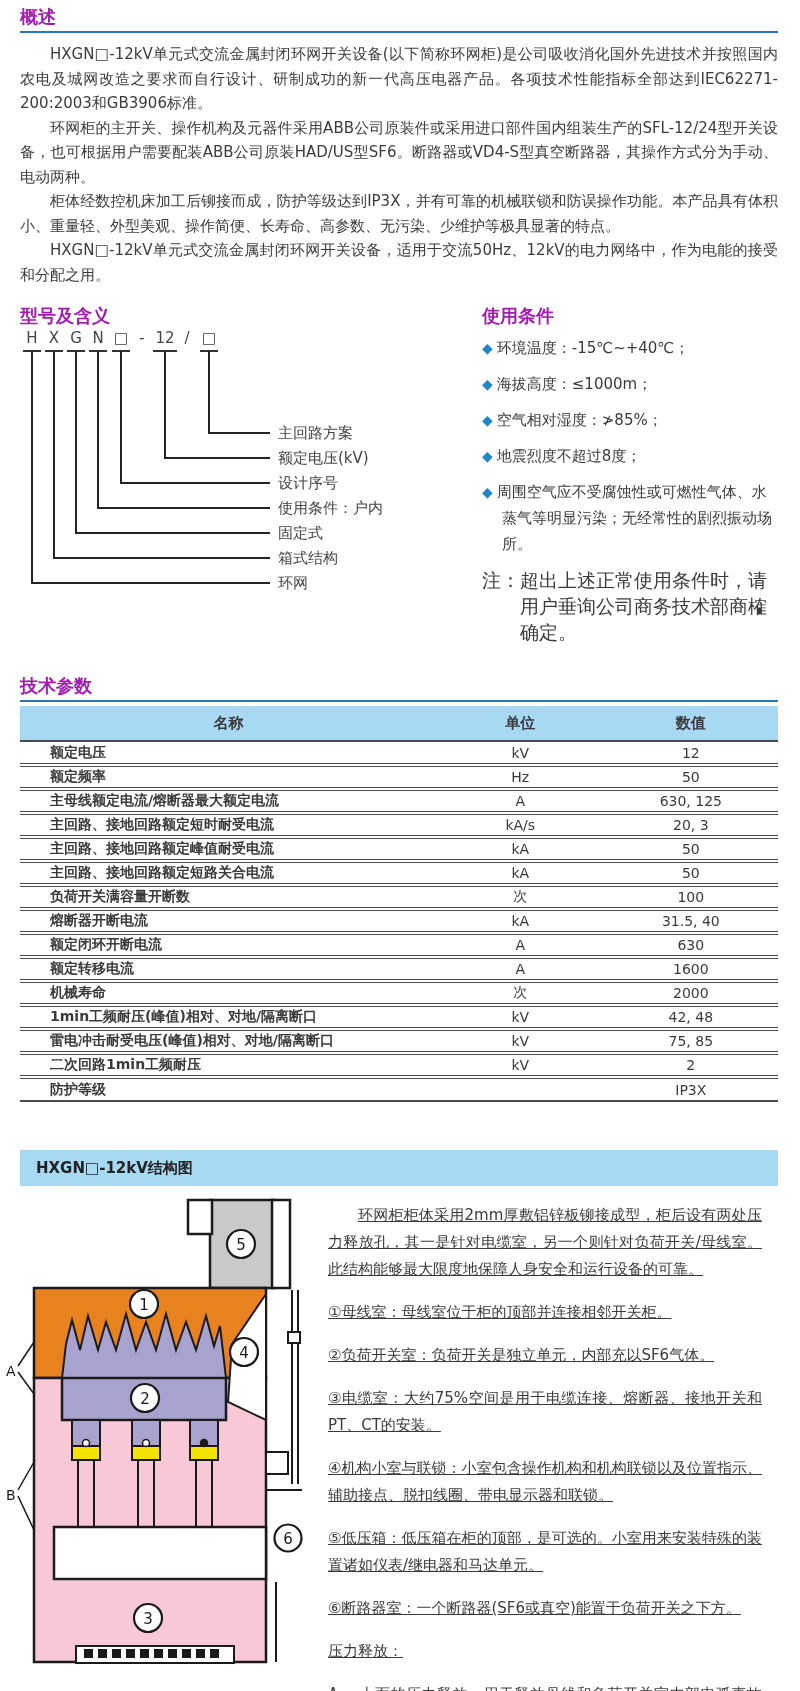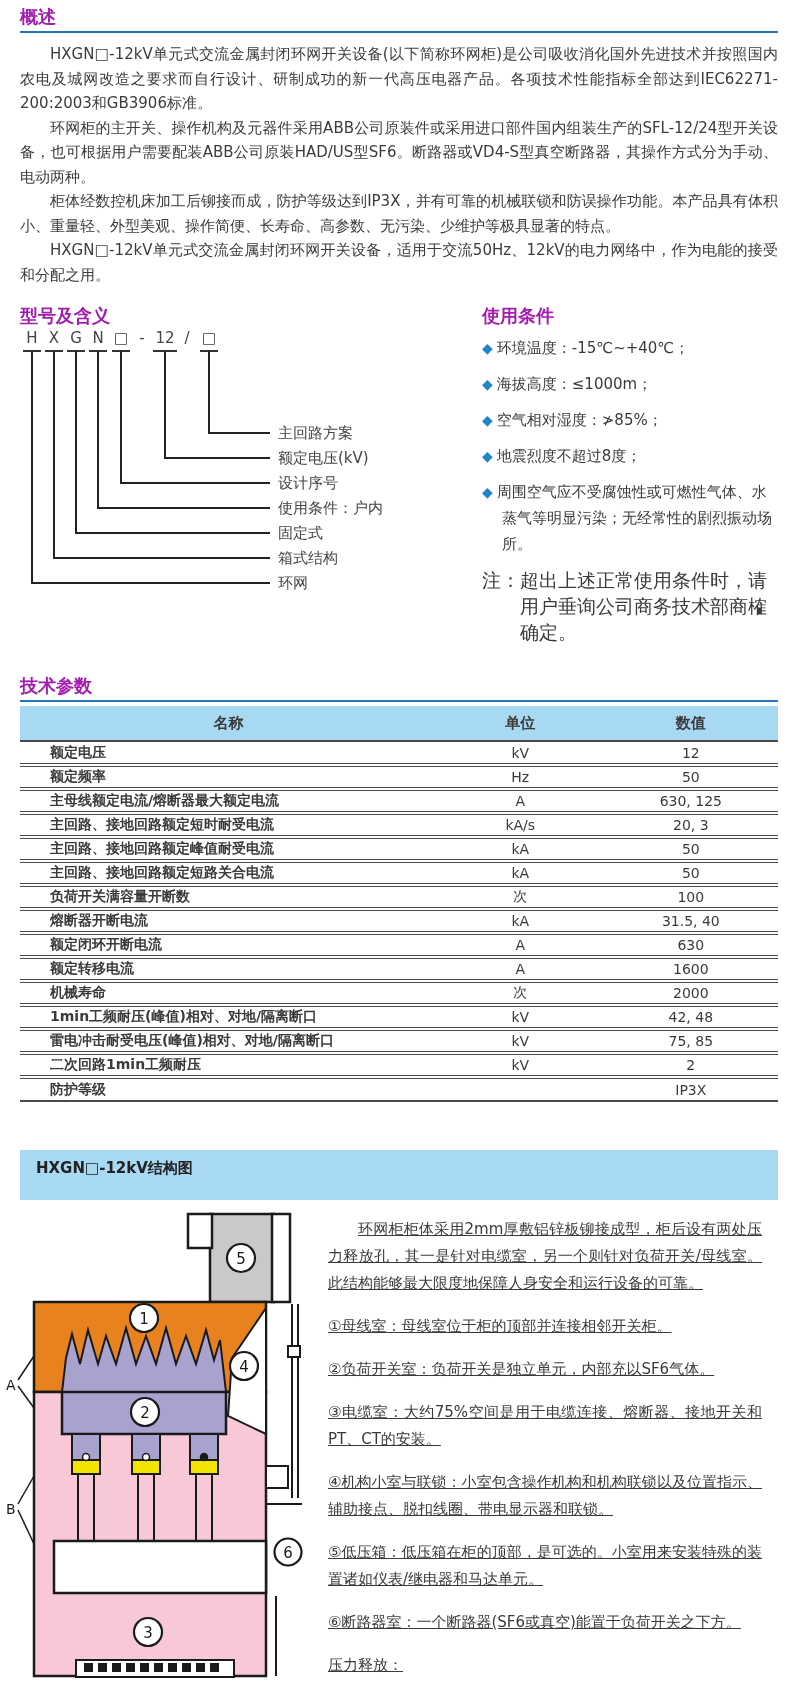--- a/index.html
+++ b/index.html
@@ -31,21 +31,21 @@
   .params { margin-top:14px; }
   table.params-table { width:100%; border-collapse:collapse; margin-top:4px; }
   .params-table thead th { background:#a8d9f2; font-size:15px; font-weight:bold; height:35px; border-bottom:2px solid #4a4a4a; }
   .params-table thead th:first-child { width:55%; }
   .params-table thead th:nth-child(2) { width:22%; }
   .params-table tbody td { border-bottom:4px double #4a4a4a; font-size:14px; height:24px; }
   .params-table tbody tr:last-child td { border-bottom:2px solid #4a4a4a; }
   .params-table td.c-name { text-align:left; padding-left:30px; font-weight:bold; color:#3a3a3a; }
   .params-table td.c-unit, .params-table td.c-val { text-align:center;margin-top:28px; }
 
-  .band { background:#a8d9f2; height:50px; line-height:36px; font-size:15px; font-weight:bold; color:#222;
+  .band { background:#a8d9f2; height:36px; line-height:36px; font-size:15px; font-weight:bold; color:#222;
           padding-left:16px; margin-top:48px; }
 
   .structure-row { display:flex; margin-top:8px; }
   .structure-diagram-wrap { width:302px; flex:0 0 302px; margin-left:-20px; padding-left:4px; }
   .structure-text { flex:1; font-size:15px; line-height:27px; padding-left:10px; }
   .structure-text p { margin:16px; text-align:justify;text-decoration:underline; }
   .structure-intro { text-indent:2em; margin-top:8px !important; }
   .struct-sub { font-weight:normal; }
   .diagram-svg text { font-family:"DejaVu Sans","Liberation Sans",sans-serif; }
 </style>

